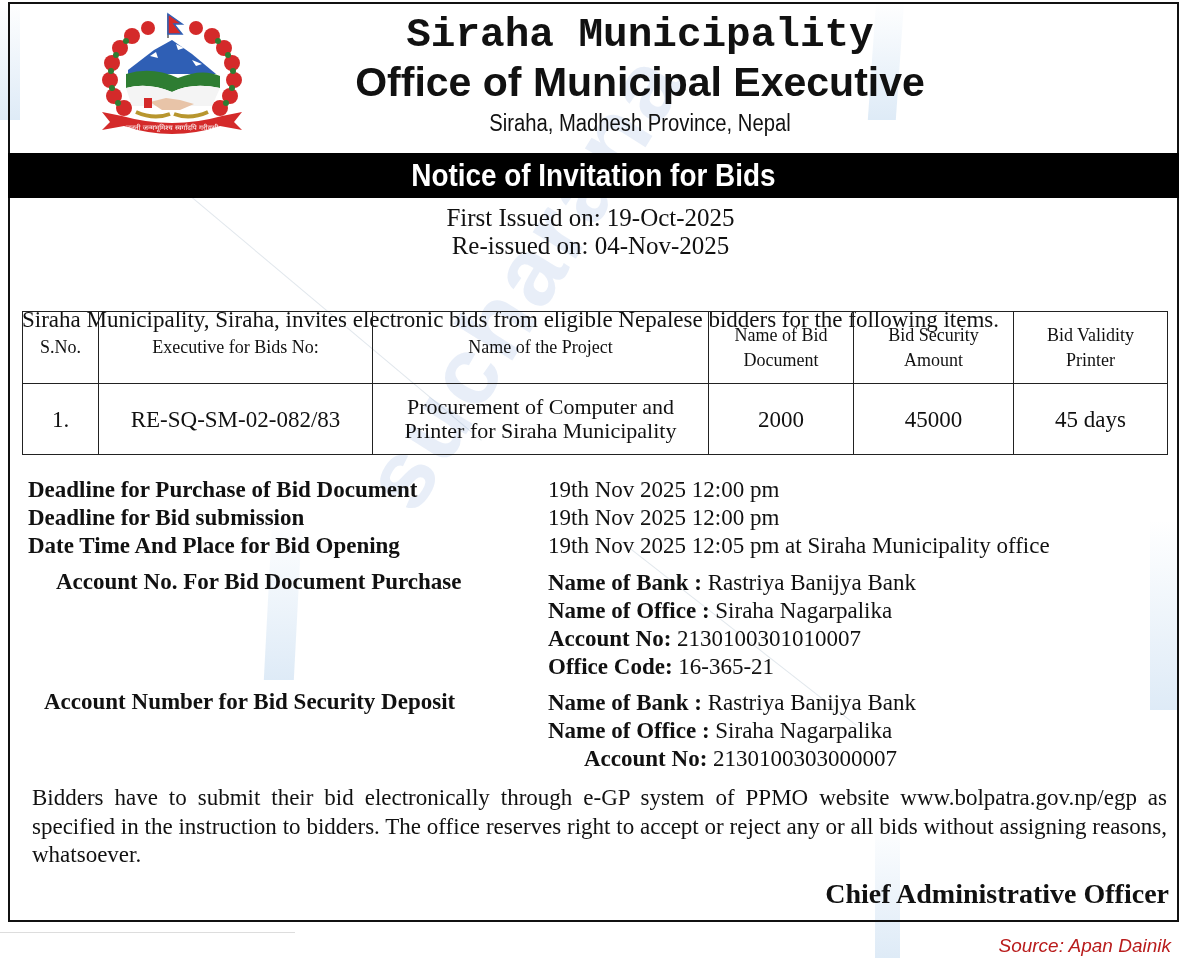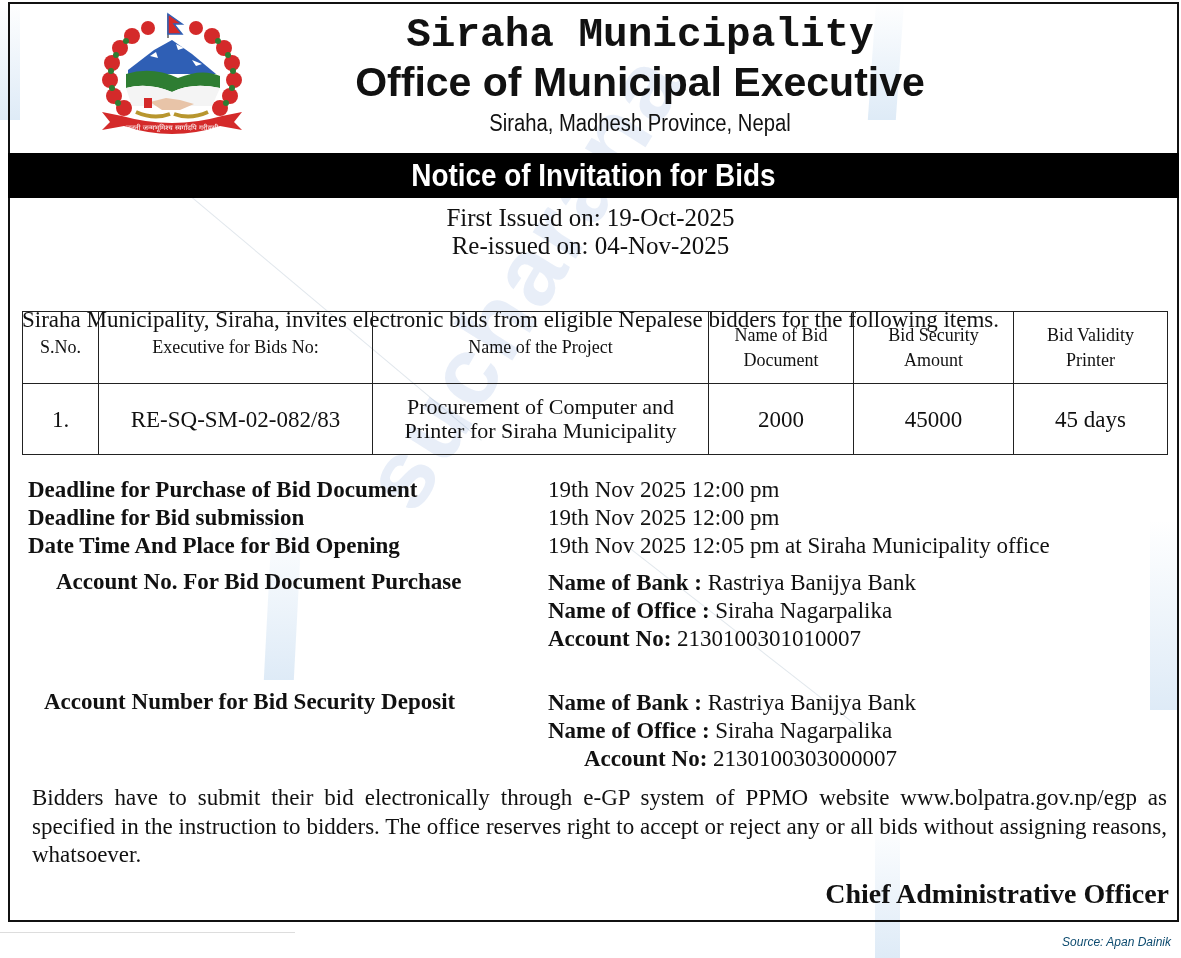--- a/index.html
+++ b/index.html
@@ -42,21 +42,21 @@
   .row { position: absolute; left: 0; white-space: nowrap; }
   .lbl { position: absolute; left: 0; font-weight: bold; white-space: nowrap; }
   .val { position: absolute; left: 520px; white-space: nowrap; }
   .val b { font-weight: bold; }
 
   .footer-text { position: absolute; left: 22px; top: 784px; width: 1138px; font-size: 23px; line-height: 28.5px;
                  text-align: justify; }
   .signature { position: absolute; right: 12px; top: 874px; font-weight: bold; font-size: 28px; line-height: 40px; }
 
   .source { position: absolute; right: 10px; top: 935px; font-family: "Liberation Sans", sans-serif;
-            font-style: italic; font-size: 12px; color: #0c4a6e; z-index: 2; }
+            font-style: italic; font-size: 19px; color: #b91c1c; z-index: 2; }
   .underline-faint { position: absolute; left: 0; top: 932px; width: 295px; height: 1px; background: #ddd; }
 </style>
 </head>
 <body>
 
 <div class="watermark" style="left:0;top:0;width:1181px;height:958px;">
   <div class="wm-bar" style="left:872px;top:0;width:28px;height:120px;transform:skewX(-4deg);"></div>
   <div class="wm-bar" style="left:268px;top:520px;width:30px;height:160px;transform:skewX(-3deg);"></div>
   <div class="wm-bar" style="left:0px;top:0px;width:20px;height:120px;"></div>
   <div class="wm-bar" style="left:875px;top:820px;width:25px;height:138px;"></div>
@@ -189,20 +189,21 @@
       <span class="lbl">Date Time And Place for Bid Opening</span>
       <span class="val">19th Nov 2025 12:05 pm at Siraha Municipality office</span>
     </div>
 
     <div class="row" style="top:92px;">
       <span class="lbl" style="left:4px;margin-left:24px;">Account No. For Bid Document Purchase</span>
       <div class="val" style="top:0;">
         <div style="line-height:28px;"><b>Name of Bank :</b><span> Rastriya Banijya Bank</span></div>
         <div style="line-height:28px;"><b>Name of Office :</b><span> Siraha Nagarpalika</span></div>
         <div style="line-height:28px;"><b>Account No:</b><span> 2130100301010007</span></div>
+        <div style="line-height:28px;"><b>Office Code:</b><span> 16-365-21</span></div>
       </div>
     </div>
 
     <div class="row" style="top:212px;">
       <span class="lbl" style="left:16px;">Account Number for Bid Security Deposit</span>
       <div class="val" style="top:0;">
         <div style="line-height:28px;"><b>Name of Bank :</b><span> Rastriya Banijya Bank</span></div>
         <div style="line-height:28px;"><b>Name of Office :</b><span> Siraha Nagarpalika</span></div>
         <div style="line-height:28px;margin-left:36px;"><b>Account No:</b><span> 2130100303000007</span></div>
       </div>

